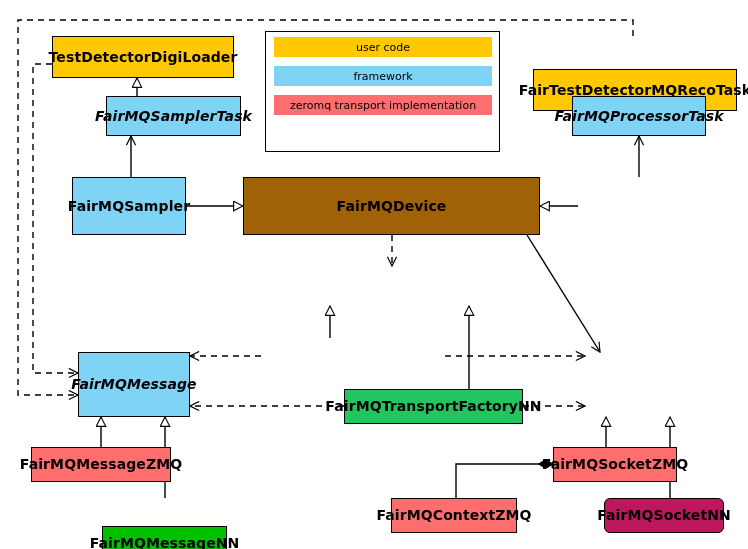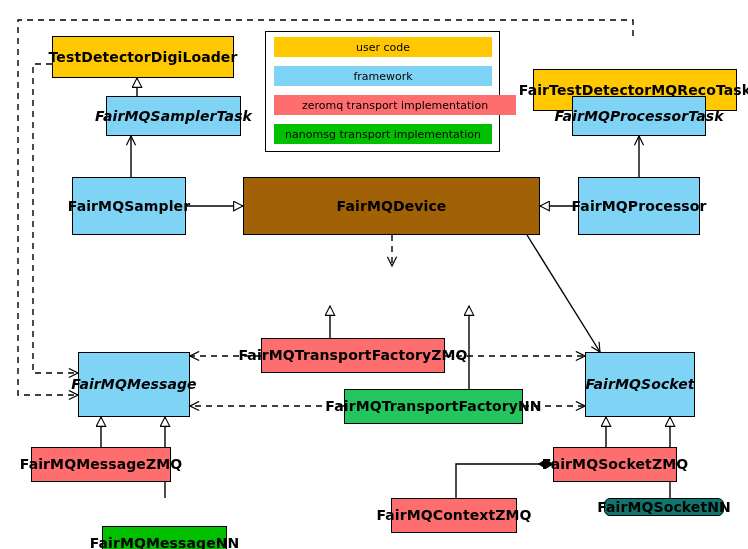--- a/index.html
+++ b/index.html
@@ -126,85 +126,73 @@
   </svg>
 
   <div class="legend-box" style="left:265px; top:31px; width:235px; height:121px;"></div>
 
   <div class="legend-row" style="left:274px; top:37px; width:218px; height:20px; background:#FFC800;">
     <span>user code</span>
   </div>
   <div class="legend-row" style="left:274px; top:66px; width:218px; height:20px; background:#7FD4F5;">
     <span>framework</span>
   </div>
-  <div class="legend-row" style="left:274px; top:95px; width:242px; height:20px; background:#FF6E6E;">
+  <div class="legend-row" style="left:274px; top:95px; width:218px; height:20px; background:#FF6E6E;">
     <span>zeromq transport implementation</span>
-  </div>
-  <div class="legend-row" style="left:274px; top:124px; width:218px; height:20px; background:#00C000;">
-    <span>nanomsg transport implementation</span>
   </div>
 
   <div class="node" style="left:52px; top:36px; width:182px; height:42px; background:#FFC800;">
     <span>TestDetectorDigiLoader</span>
   </div>
 
   <div class="node abstract" style="left:70px; top:96px; width:135px; height:40px; background:#7FD4F5;margin-left:36px;">
     <span>FairMQSamplerTask</span>
   </div>
 
   <div class="node" style="left:72px; top:177px; width:114px; height:58px; background:#7FD4F5;">
     <span>FairMQSampler</span>
   </div>
 
   <div class="node" style="left:243px; top:177px; width:297px; height:58px; background:#a16207;">
     <span>FairMQDevice</span>
   </div>
 
-  <div class="node" style="left:578px; top:177px; width:122px; height:58px; background:#7FD4F5;">
-    <span>FairMQProcessor</span>
-  </div>
 
   <div class="node" style="left:533px; top:36px; width:204px; height:42px; background:#FFC800;margin-top:33px;">
     <span>FairTestDetectorMQRecoTask</span>
   </div>
 
   <div class="node abstract" style="left:572px; top:96px; width:134px; height:40px; background:#7FD4F5;">
     <span>FairMQProcessorTask</span>
   </div>
 
 
-  <div class="node" style="left:261px; top:338px; width:184px; height:35px; background:#FF6E6E;">
-    <span>FairMQTransportFactoryZMQ</span>
-  </div>
 
   <div class="node" style="left:344px; top:389px; width:179px; height:35px; background:#22c55e;">
     <span>FairMQTransportFactoryNN</span>
   </div>
 
   <div class="node abstract" style="left:78px; top:352px; width:112px; height:65px; background:#7FD4F5;">
     <span>FairMQMessage</span>
   </div>
 
-  <div class="node abstract" style="left:585px; top:352px; width:110px; height:65px; background:#7FD4F5;">
-    <span>FairMQSocket</span>
-  </div>
 
   <div class="node" style="left:31px; top:447px; width:140px; height:35px; background:#FF6E6E;">
     <span>FairMQMessageZMQ</span>
   </div>
 
   <div class="node" style="left:102px; top:498px; width:125px; height:35px; background:#00C000;margin-top:28px;">
     <span>FairMQMessageNN</span>
   </div>
 
   <div class="node" style="left:391px; top:498px; width:126px; height:35px; background:#FF6E6E;align-items:center;">
     <span>FairMQContextZMQ</span>
   </div>
 
   <div class="node" style="left:553px; top:447px; width:124px; height:35px; background:#FF6E6E;">
     <span>FairMQSocketZMQ</span>
   </div>
 
-  <div class="node" style="left:604px; top:498px; width:120px; height:18px; background:#0f766e;border-radius:6px;">
+  <div class="node" style="left:604px; top:498px; width:120px; height:35px; background:#be185d;border-radius:6px;">
     <span>FairMQSocketNN</span>
   </div>
 
 </div>
 
 </body></html>

